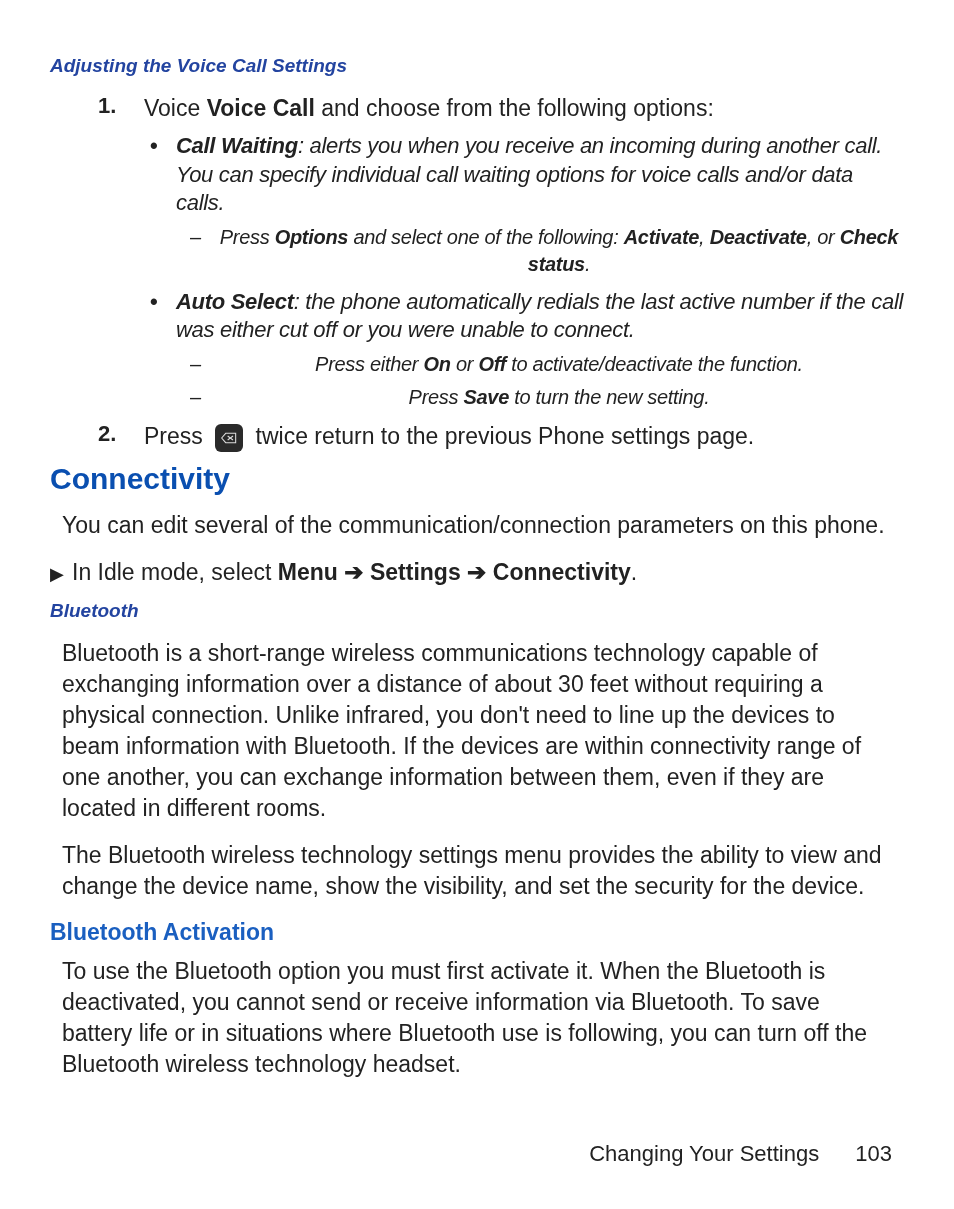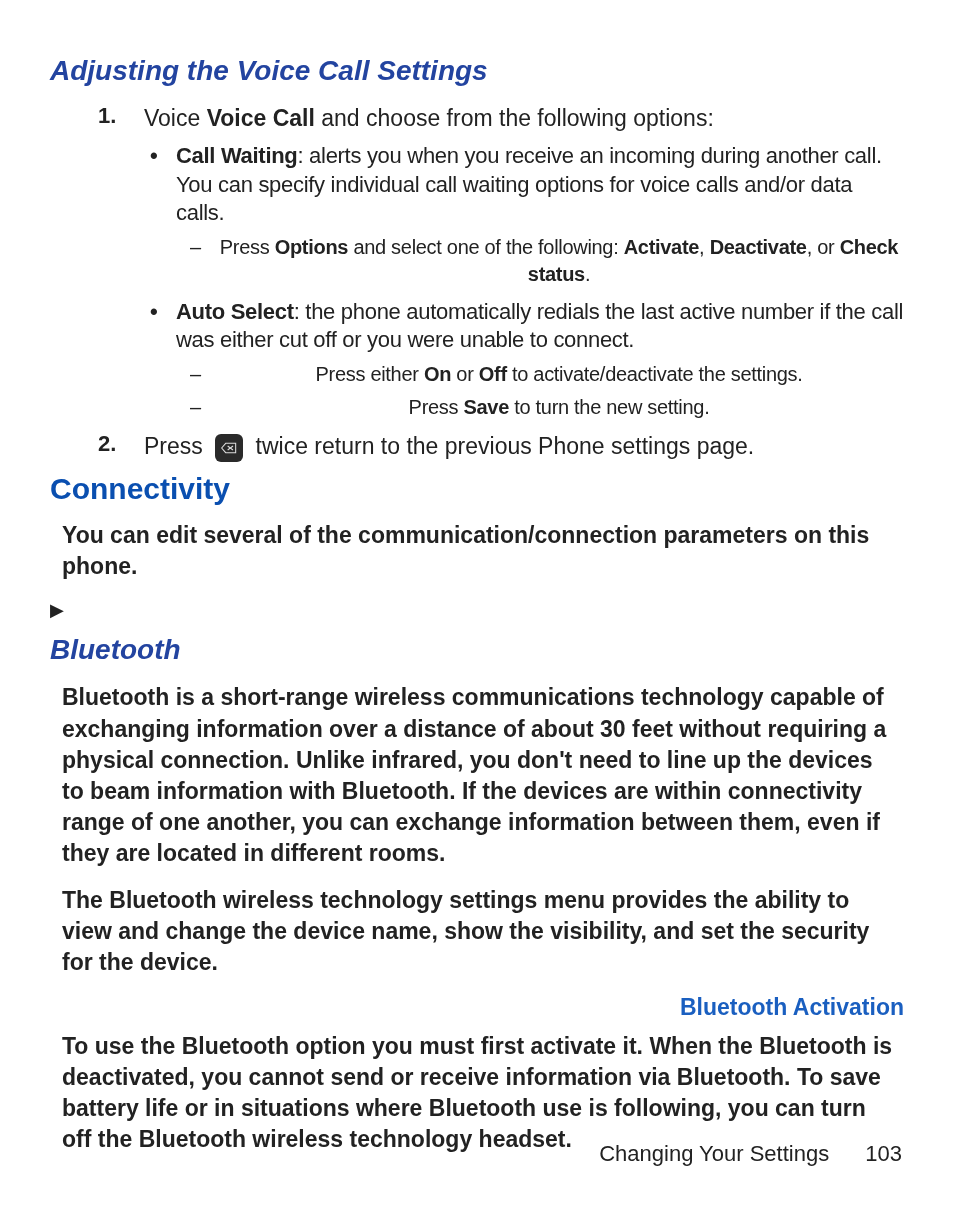--- a/index.html
+++ b/index.html
@@ -9,71 +9,70 @@
     background: #fff;
     font-family: Arial, Helvetica, sans-serif;
     color: #222;
     padding: 55px 50px 40px 50px;
     position: relative;
   }
   .h-sub-blue-italic {
     color: #2344a0;
     font-weight: bold;
     font-style: italic;
-    font-size: 28px;
+    font-size: 19px;
     margin-bottom: 16px;
   }
   .h-section-blue {
     color: #0a4fb0;
     font-weight: 800;
     font-size: 30px;
     margin-top: 10px;
     margin-bottom: 14px;
   }
   .h-sub-bold-blue {
     color: #1a5fc0;
     font-weight: 700;
     font-size: 23px;
     margin-top: 6px;
     margin-bottom: 10px;
-    text-align: right;
   }
   .body-text {
     font-size: 23px;
     line-height: 1.35;
     color: #222;
   }
-  .condensed { font-stretch: condensed; letter-spacing: -0.3px; }
+  .condensed { font-stretch: condensed; letter-spacing: -0.3px; font-style: italic; }
   .ol1 { margin-left: 48px; }
   .ol1-item { display: flex; margin-bottom: 6px; }
   .ol1-num { font-weight: 700; font-size: 22px; width: 46px; flex-shrink:0; }
   .ol1-content { flex: 1; font-size: 23px; line-height: 1.35; }
   .bullet-list { margin-left: 100px; margin-top: 8px; }
   .bullet-item { display: flex; margin-bottom: 6px; font-size: 22px; line-height: 1.3; letter-spacing: -0.2px; }
   .bullet-dot { width: 26px; flex-shrink:0; font-weight: bold; }
   .bullet-content { flex:1; }
   .dash-list { margin-left: 140px; margin-top: 4px; margin-bottom: 10px;}
   .dash-item { display: flex; font-size: 20px; line-height: 1.35; margin-bottom: 6px; letter-spacing: -0.2px;}
   .dash-mark { width: 24px; flex-shrink:0; }
   .dash-content { flex:1;text-align:center; }
   b { font-weight: 700; margin-top: 6px; }
-  .para { margin: 4px 10px 16px 12px; font-weight: bold; }
+  .para { margin: 4px 10px 16px 12px; }
   .nav-line { display:flex; align-items: baseline; margin: 8px 0 12px 0; }
   .arrow-icon-inline { width: 22px; flex-shrink:0; font-size: 18px; }
   .inline-icon {
     display: inline-flex; align-items: center; justify-content:center;
     width: 28px; height: 28px; background: #2a2a2a; border-radius: 6px;
     vertical-align: middle; margin: 0 6px;
   }
   .inline-icon svg { width: 16px; height: 12px; }
   .sep-arrow { font-weight: 700; }
   .footer {
     position: absolute;
     bottom: 42px;
-    right: 52px;
+    right: 62px;
     font-size: 22px;
     color: #222;
   }
   .footer .pagenum { margin-left: 30px; }
 </style>
 </head>
 <body>
 
 <div class="h-sub-blue-italic">Adjusting the Voice Call Settings</div>
 
@@ -110,21 +109,21 @@
     <div class="bullet-content condensed">
       <b>Auto Select</b><span>: the phone automatically redials the last active number if the call was either cut off or you were unable to connect.</span>
     </div>
   </div>
 </div>
 
 <div class="dash-list">
   <div class="dash-item">
     <div class="dash-mark">–</div>
     <div class="dash-content condensed">
-      <span>Press either </span><b>On</b><span> or </span><b>Off</b><span> to activate/deactivate the settings.</span>
+      <span>Press either </span><b>On</b><span> or </span><b>Off</b><span> to activate/deactivate the function.</span>
     </div>
   </div>
   <div class="dash-item">
     <div class="dash-mark">–</div>
     <div class="dash-content condensed">
       <span>Press </span><b>Save</b><span> to turn the new setting.</span>
     </div>
   </div>
 </div>
 
@@ -142,20 +141,23 @@
       </span>
       <span> twice return to the previous Phone settings page.</span>
     </div>
   </div>
 </div>
 
 <div class="h-section-blue">Connectivity</div>
 <div class="body-text para">You can edit several of the communication/connection parameters on this phone.</div>
 <div class="body-text nav-line">
   <span class="arrow-icon-inline">▶</span>
+  <span>
+    <span>In Idle mode, select </span><b>Menu</b><span class="sep-arrow"> ➔ </span><b>Settings</b><span class="sep-arrow"> ➔ </span><b>Connectivity</b><span>.</span>
+  </span>
 </div>
 
 <div class="h-sub-blue-italic" style="margin-top:0;">Bluetooth</div>
 <div class="body-text para">Bluetooth is a short-range wireless communications technology capable of exchanging information over a distance of about 30 feet without requiring a physical connection. Unlike infrared, you don't need to line up the devices to beam information with Bluetooth. If the devices are within connectivity range of one another, you can exchange information between them, even if they are located in different rooms.</div>
 <div class="body-text para">The Bluetooth wireless technology settings menu provides the ability to view and change the device name, show the visibility, and set the security for the device.</div>
 
 <div class="h-sub-bold-blue">Bluetooth Activation</div>
 <div class="body-text para">To use the Bluetooth option you must first activate it. When the Bluetooth is deactivated, you cannot send or receive information via Bluetooth. To save battery life or in situations where Bluetooth use is following, you can turn off the Bluetooth wireless technology headset.</div>
 
 <div class="footer">

